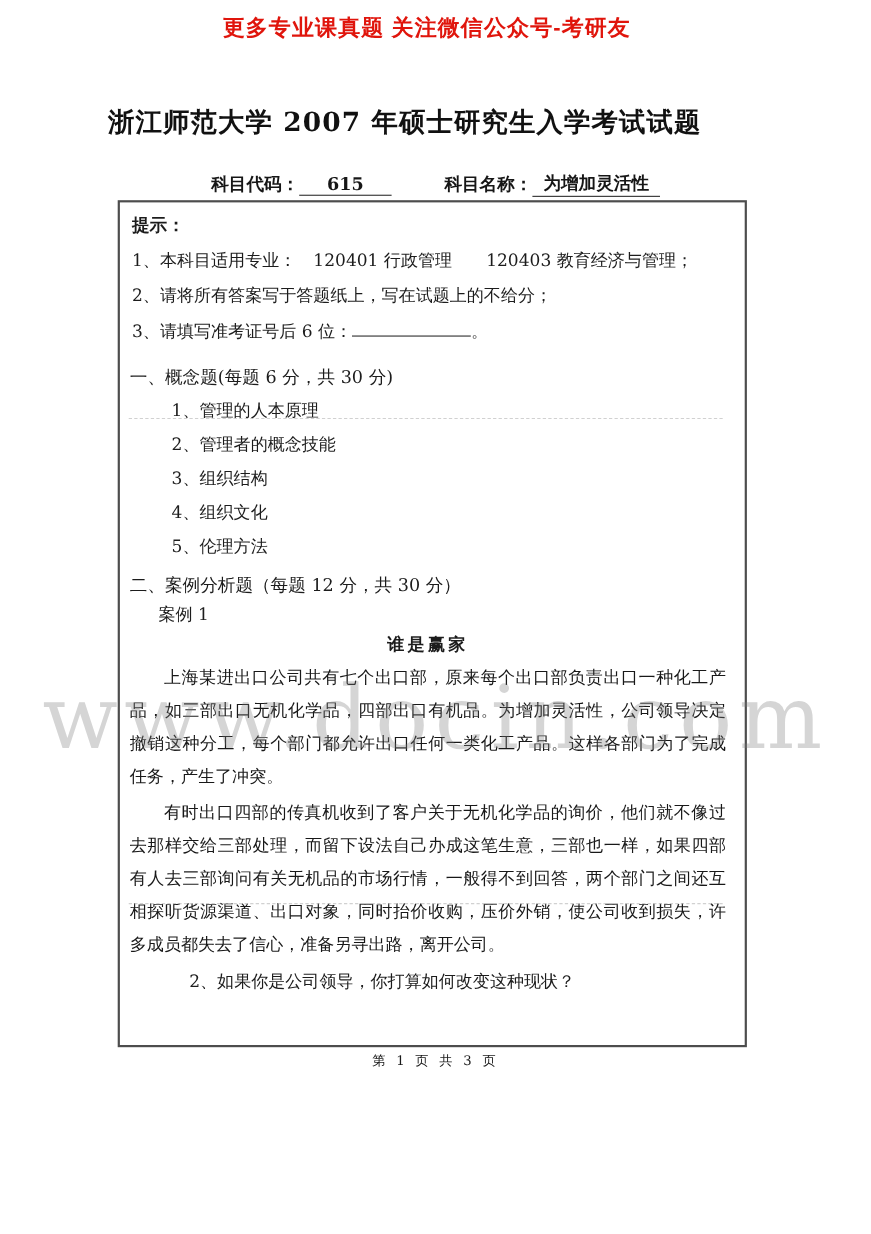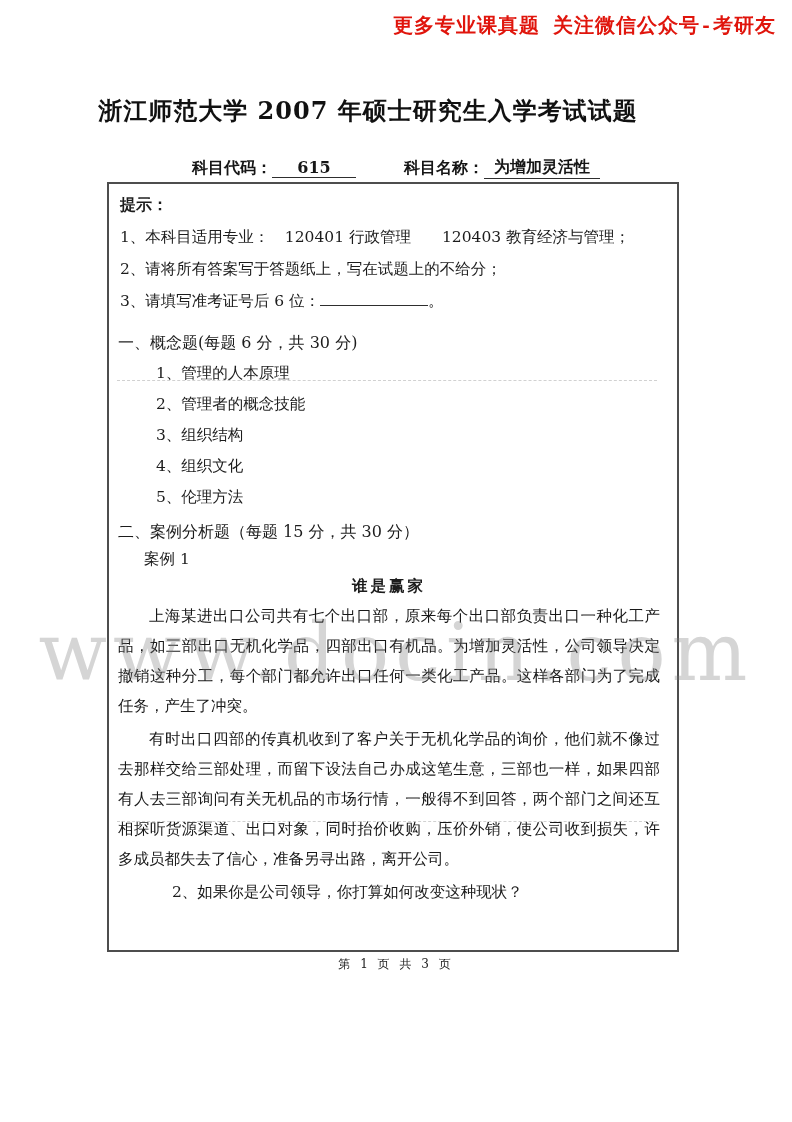--- a/index.html
+++ b/index.html
@@ -2,22 +2,22 @@
 <html><head>
 <meta charset="utf-8">
 <style>
   html,body{margin:0;padding:0;}
   body{
     width:792px;height:1122px;position:relative;background:#ffffff;
     font-family:"DejaVu Serif","Liberation Serif",serif;color:#1c1c1c;
     overflow:hidden;
   }
   .banner{
-    position:absolute;top:12px;left:0;width:776px;text-align:right;
-    font-family:Liberation Mono, monospace;
+    position:absolute;top:12px;left:0;width:776px;text-align:center;
+    font-family:Liberation Sans, sans-serif;
     font-weight:bold;font-size:20px;color:#e0150c;letter-spacing:1px;
   }
   .title{
     position:absolute;top:95px;left:0;width:736px;text-align:center;
     font-weight:bold;font-size:24px;letter-spacing:1px;color:#111;
   }
   .subject-row{
     position:absolute;top:157px;left:0;width:792px;
     display:flex;justify-content:center;gap:48px;
     font-size:16px;font-weight:bold;color:#161616;
@@ -98,21 +98,21 @@
       <span>3、请填写准考证号后 6 位：</span><span class="fill-blank"></span><span>。</span>
     </div>
 
     <div class="sec-heading sec1">一、概念题(每题 6 分，共 30 分)</div>
     <div class="concept-item">1、管理的人本原理</div>
     <div class="concept-item">2、管理者的概念技能</div>
     <div class="concept-item">3、组织结构</div>
     <div class="concept-item">4、组织文化</div>
     <div class="concept-item">5、伦理方法</div>
 
-    <div class="sec-heading sec2">二、案例分析题（每题 15 分，共 30 分）</div>
+    <div class="sec-heading sec2">二、案例分析题（每题 12 分，共 30 分）</div>
     <div class="case-label">案例 1</div>
     <div class="case-title">谁是赢家</div>
 
     <div class="para p1">上海某进出口公司共有七个出口部，原来每个出口部负责出口一种化工产品，如三部出口无机化学品，四部出口有机品。为增加灵活性，公司领导决定撤销这种分工，每个部门都允许出口任何一类化工产品。这样各部门为了完成任务，产生了冲突。</div>
     <div class="para p2">有时出口四部的传真机收到了客户关于无机化学品的询价，他们就不像过去那样交给三部处理，而留下设法自己办成这笔生意，三部也一样，如果四部有人去三部询问有关无机品的市场行情，一般得不到回答，两个部门之间还互相探听货源渠道、出口对象，同时抬价收购，压价外销，使公司收到损失，许多成员都失去了信心，准备另寻出路，离开公司。</div>
 
     <div class="q-item">2、如果你是公司领导，你打算如何改变这种现状？</div>
 
     <div class="artifact a1"></div>
     <div class="artifact a2"></div>

